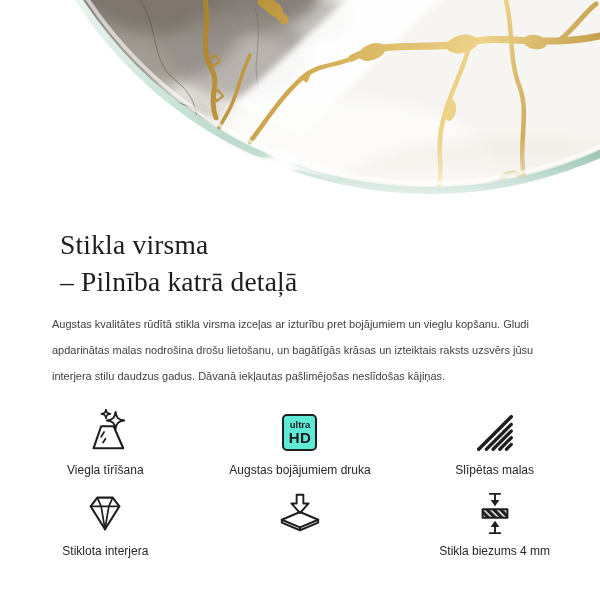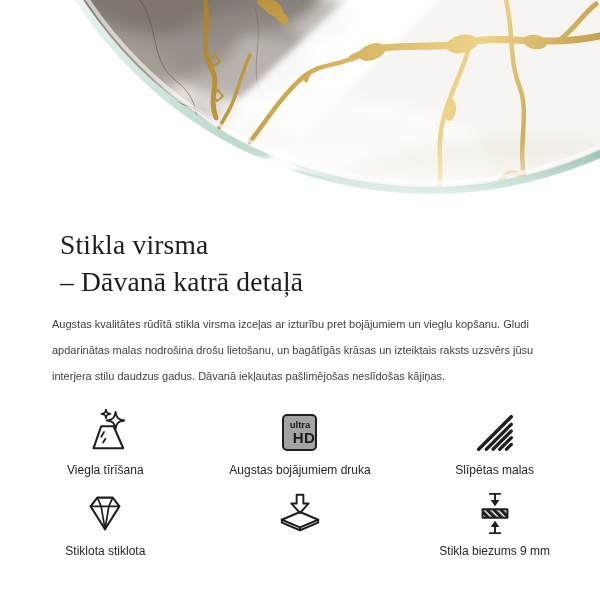--- a/index.html
+++ b/index.html
@@ -32,24 +32,24 @@
     row-gap:13px;
   }
   .feature { display:flex; flex-direction:column; align-items:center; text-align:center; }
   .icon-wrap { height:46px; display:flex; align-items:center; justify-content:center; }
   .feature-label { margin-top:8px; font-size:12px; line-height:14px; color:#262626; }
 
   svg.fi { stroke:#1f1f1f; fill:none; stroke-width:2.2; stroke-linecap:round; stroke-linejoin:round; }
   .uhd-box {
     width:31px; height:33px; border:2.5px solid #1f1f1f; border-radius:5px;
     display:flex; flex-direction:column; align-items:center; justify-content:center;
-    color:#1b1b1b; background:#a3a3a3;
+    color:#1b1b1b; background:#5eead4;
   }
   .uhd-top { font-size:9.5px; font-weight:bold; line-height:10px; }
-  .uhd-bottom { font-size:15px; font-weight:bold; line-height:15px; letter-spacing:0.3px;padding-left:8px; }
+  .uhd-bottom { font-size:15px; font-weight:bold; line-height:15px; letter-spacing:0.3px; }
 </style>
 </head>
 <body>
 
 <div class="hero">
   <svg width="600" height="212" viewBox="0 0 600 212">
     <defs>
       <linearGradient id="edgeGrad" gradientUnits="userSpaceOnUse" x1="80" y1="0" x2="470" y2="210">
         <stop offset="0" stop-color="#e9f4ee"></stop>
         <stop offset="0.5" stop-color="#b5d7c8"></stop>
@@ -141,21 +141,21 @@
         </g>
     </g>
 
     <rect x="0" y="138" width="600" height="74" fill="url(#fadeGrad)"></rect>
   </svg>
 </div>
 
 <div class="content">
   <h1 class="page-title">
     <span>Stikla virsma</span>
-    <span>– Dāvanā katrā detaļā</span>
+    <span>– Pilnība katrā detaļā</span>
   </h1>
   <p class="desc">Augstas kvalitātes rūdītā stikla virsma izceļas ar izturību pret bojājumiem un vieglu kopšanu. Gludi apdarinātas malas nodrošina drošu lietošanu, un bagātīgās krāsas un izteiktais raksts uzsvērs jūsu interjera stilu daudzus gadus. Dāvanā iekļautas pašlimējošas neslīdošas kājiņas.</p>
 </div>
 
 <div class="features">
 
   <div class="feature">
     <div class="icon-wrap">
       <svg class="fi" width="46" height="46" viewBox="0 0 48 48">
         <path d="M12,41 L20,18 H33 L43,41 Z"></path>
@@ -190,21 +190,21 @@
     <div class="feature-label">Slīpētas malas</div>
   </div>
 
   <div class="feature">
     <div class="icon-wrap">
       <svg class="fi" width="46" height="46" viewBox="0 0 48 48">
         <path d="M9,17 L16,8 H32 L39,17 L24,41 Z"></path>
         <path d="M9,17 H39 M16,8 L20,17 M32,8 L28,17 M20,17 L24,41 M28,17 L24,41" stroke-width="1.8"></path>
       </svg>
     </div>
-    <div class="feature-label">Stiklota stiklota</div>
+    <div class="feature-label">Stiklota interjera</div>
   </div>
 
   <div class="feature">
     <div class="icon-wrap">
       <svg class="fi" width="46" height="46" viewBox="0 0 48 48">
         <path d="M20.5,5 h7 v9 h5.5 L24,24 L15,14 h5.5 Z" stroke-width="2"></path>
         <path d="M5,31 L24,23 L43,31 L24,39 Z"></path>
         <path d="M5,31 v3 L24,42 L43,34 v-3 M24,39 v3" stroke-width="2"></path>
       </svg>
     </div>
@@ -218,16 +218,16 @@
             <rect width="2.4" height="5" fill="#1f1f1f"></rect>
           </pattern>
         </defs>
         <rect x="11" y="20" width="26" height="9" fill="url(#hatch6)" stroke-width="2"></rect>
         <path d="M18.5,4 H29.5 M24,4 V11" stroke-width="2"></path>
         <path d="M19.5,10.5 L28.5,10.5 L24,17 Z" fill="#1f1f1f" stroke="none"></path>
         <path d="M18.5,45 H29.5 M24,45 V38" stroke-width="2"></path>
         <path d="M19.5,38.5 L28.5,38.5 L24,32 Z" fill="#1f1f1f" stroke="none"></path>
       </svg>
     </div>
-    <div class="feature-label">Stikla biezums 9 mm</div>
+    <div class="feature-label">Stikla biezums 4 mm</div>
   </div>
 
 </div>
 
 </body></html>

